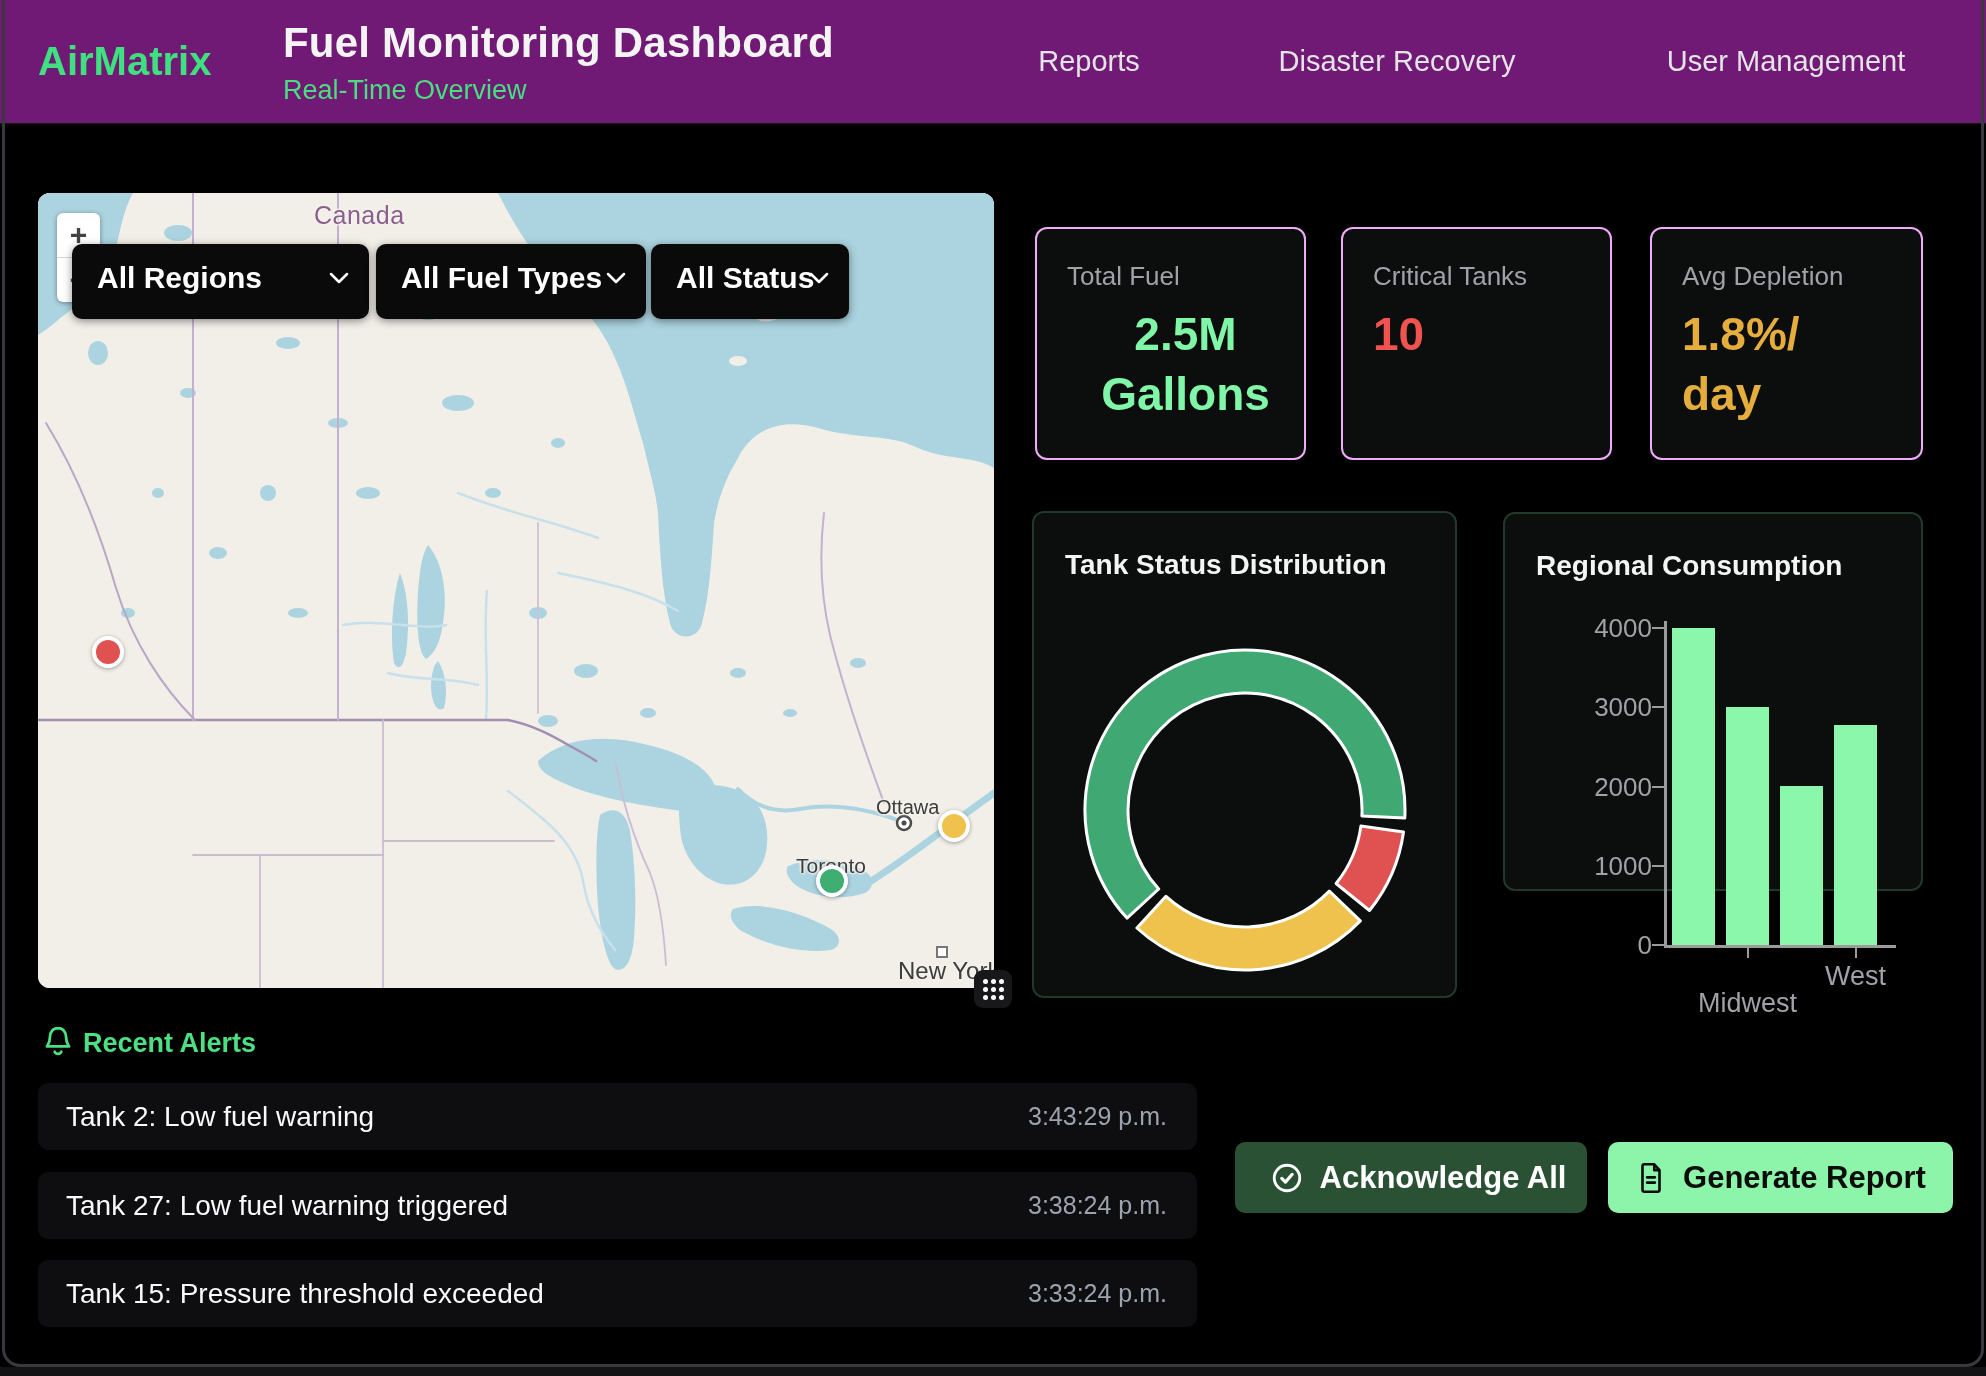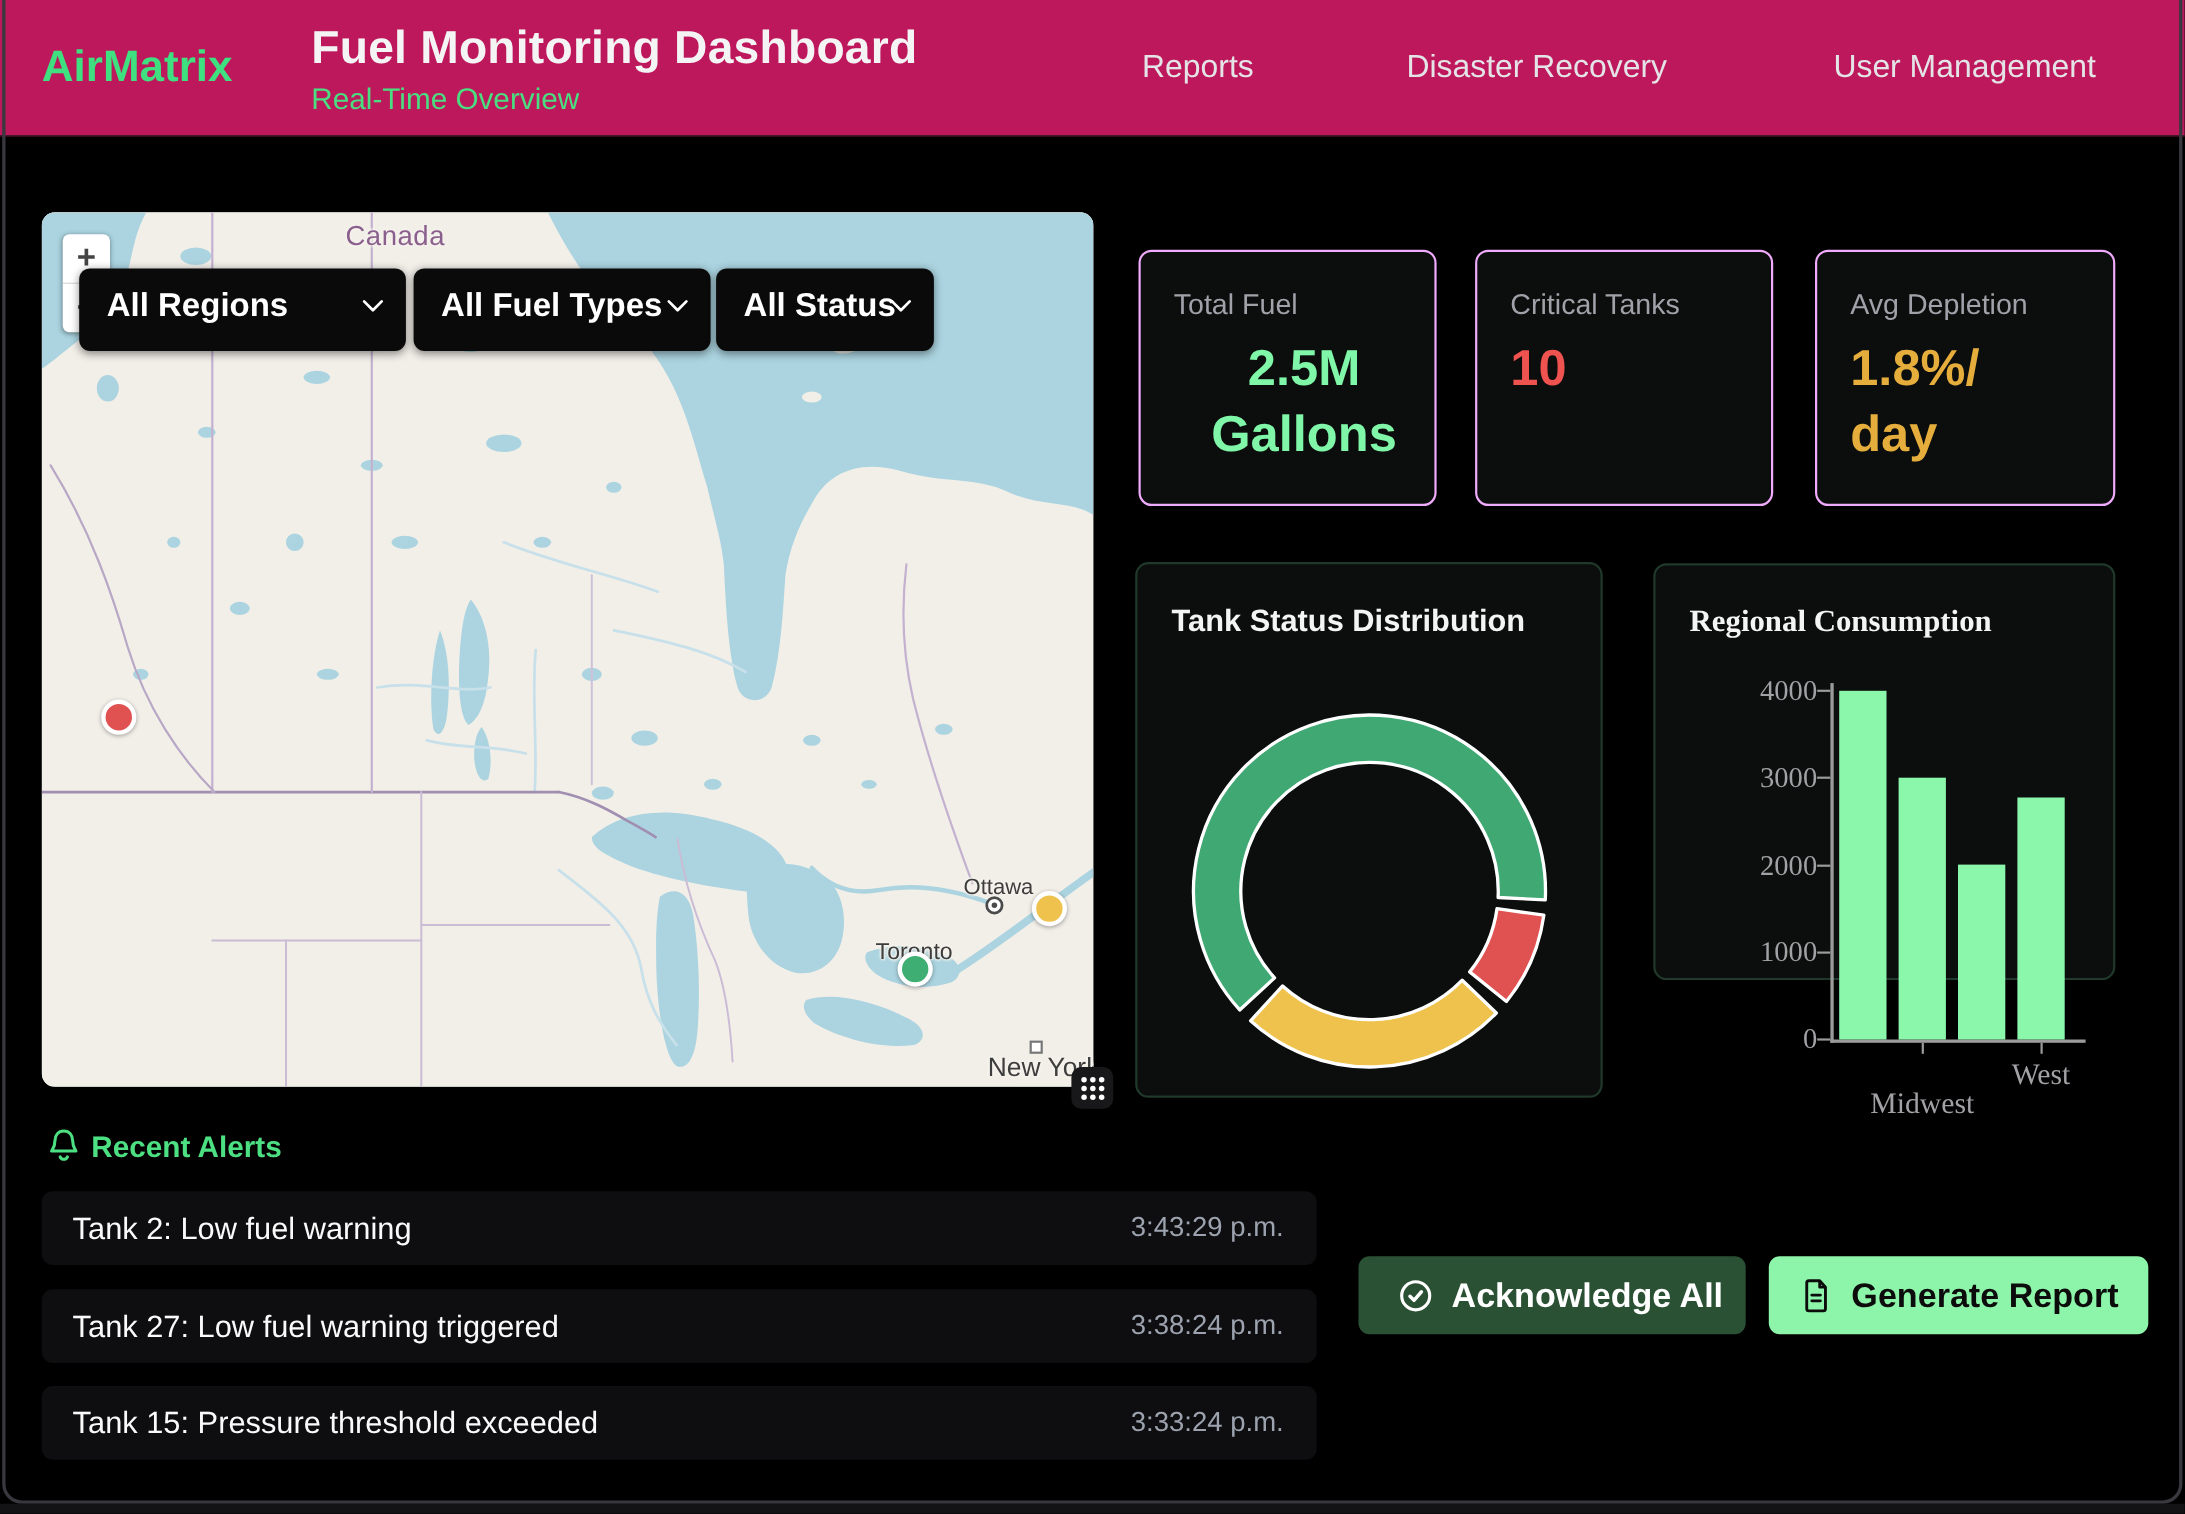--- a/index.html
+++ b/index.html
@@ -1,18 +1,18 @@
 <!DOCTYPE html>
 <html><head>
 <meta charset="utf-8">
 <style>
   html,body{margin:0;padding:0;background:#000;width:1986px;height:1376px;overflow:hidden;
     font-family:"Liberation Sans","DejaVu Sans",sans-serif;-webkit-font-smoothing:antialiased;}
   
-  #header{position:absolute;left:0;top:0;width:1986px;height:123px;background:#be185d;border-bottom:1px solid #161616;}
+  #header{position:absolute;left:0;top:0;width:1986px;height:123px;background:#701a75;border-bottom:1px solid #161616;}
   #brand{position:absolute;left:38px;top:0;height:123px;line-height:123px;font-size:40px;font-weight:700;color:#3fe07f;}
   #title-block{position:absolute;left:283px;top:19px;}
   #page-title{font-size:42px;font-weight:700;color:#f4f4f5;letter-spacing:.2px;}
   #page-subtitle{font-size:27px;font-weight:500;color:#4ade80;margin-top:8px;}
   .nav-item{position:absolute;top:0;height:123px;line-height:123px;transform:translateX(-50%);
     font-size:29px;color:#e4e4e7;cursor:pointer;white-space:nowrap;}
   
   #map{position:absolute;left:38px;top:193px;width:956px;height:795px;border-radius:12px;overflow:hidden;background:#f2efe9;}
   #map svg.basemap{position:absolute;left:0;top:0;}
   .map-label{position:absolute;color:#3d3d3d;white-space:nowrap;
@@ -39,21 +39,21 @@
   #drag-handle i{width:5px;height:5px;border-radius:50%;background:#fff;}
   
   .stat-card{position:absolute;top:227px;height:233px;background:#0b0e0c;border:2px solid #f0abfc;
     border-radius:12px;box-sizing:border-box;}
   .stat-label{margin:32px 0 12px 30px;font-size:26px;font-weight:500;color:#a1a1aa;}
   .stat-value{margin-left:30px;font-size:46px;font-weight:700;line-height:60px;}
   .stat-value span{display:block;}
   
   .chart-card{position:absolute;background:#0b0e0c;border:2px solid #20392b;border-radius:12px;box-sizing:border-box;}
   #donut-card{left:1032px;top:511px;width:425px;height:487px;}
-  #bar-card{left:1503px;top:512px;width:420px;height:379px;font-family:Liberation Serif, serif;}
+  #bar-card{left:1503px;top:512px;width:420px;height:379px;}
   .chart-title{position:absolute;left:31px;top:36px;font-size:28px;font-weight:700;color:#f4f4f5;}
   #donut-svg{position:absolute;left:0;top:0;}
   #bar-plot{position:absolute;left:0;top:0;width:420px;height:485px;}
   .btick-label{position:absolute;left:55px;width:92px;height:30px;line-height:30px;text-align:right;color:#a1a1a6;font-size:26px;}
   .btick-mark{position:absolute;left:147px;width:12px;height:2px;background:#9b9b9b;}
   .b-axis-y{position:absolute;left:159px;top:107px;width:3px;height:327px;background:#9b9b9b;}
   .b-axis-x{position:absolute;left:159px;top:431px;width:232px;height:3px;background:#9b9b9b;}
   .b-bar{position:absolute;width:43px;}
   .b-xtick{position:absolute;top:434px;height:10px;width:2px;background:#9b9b9b;}
   .b-xlabel{position:absolute;top:447px;width:140px;text-align:center;color:#a1a1a6;font-size:27px;}

